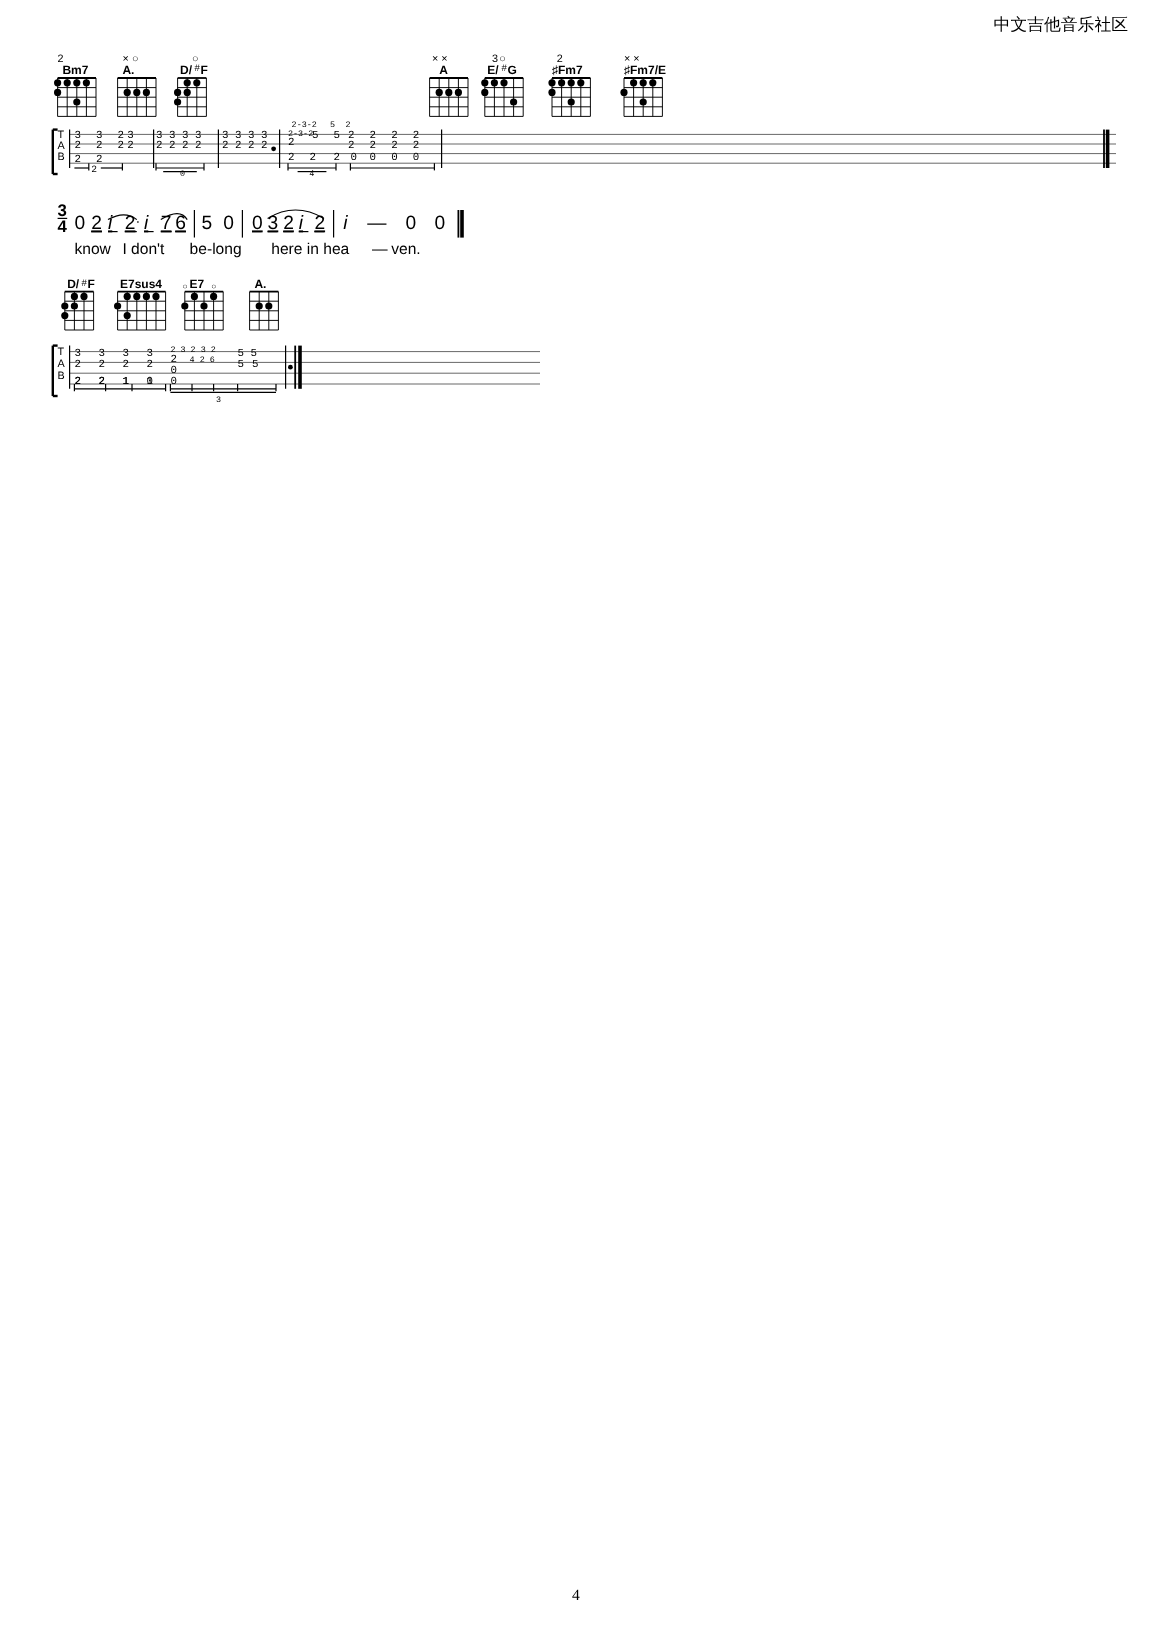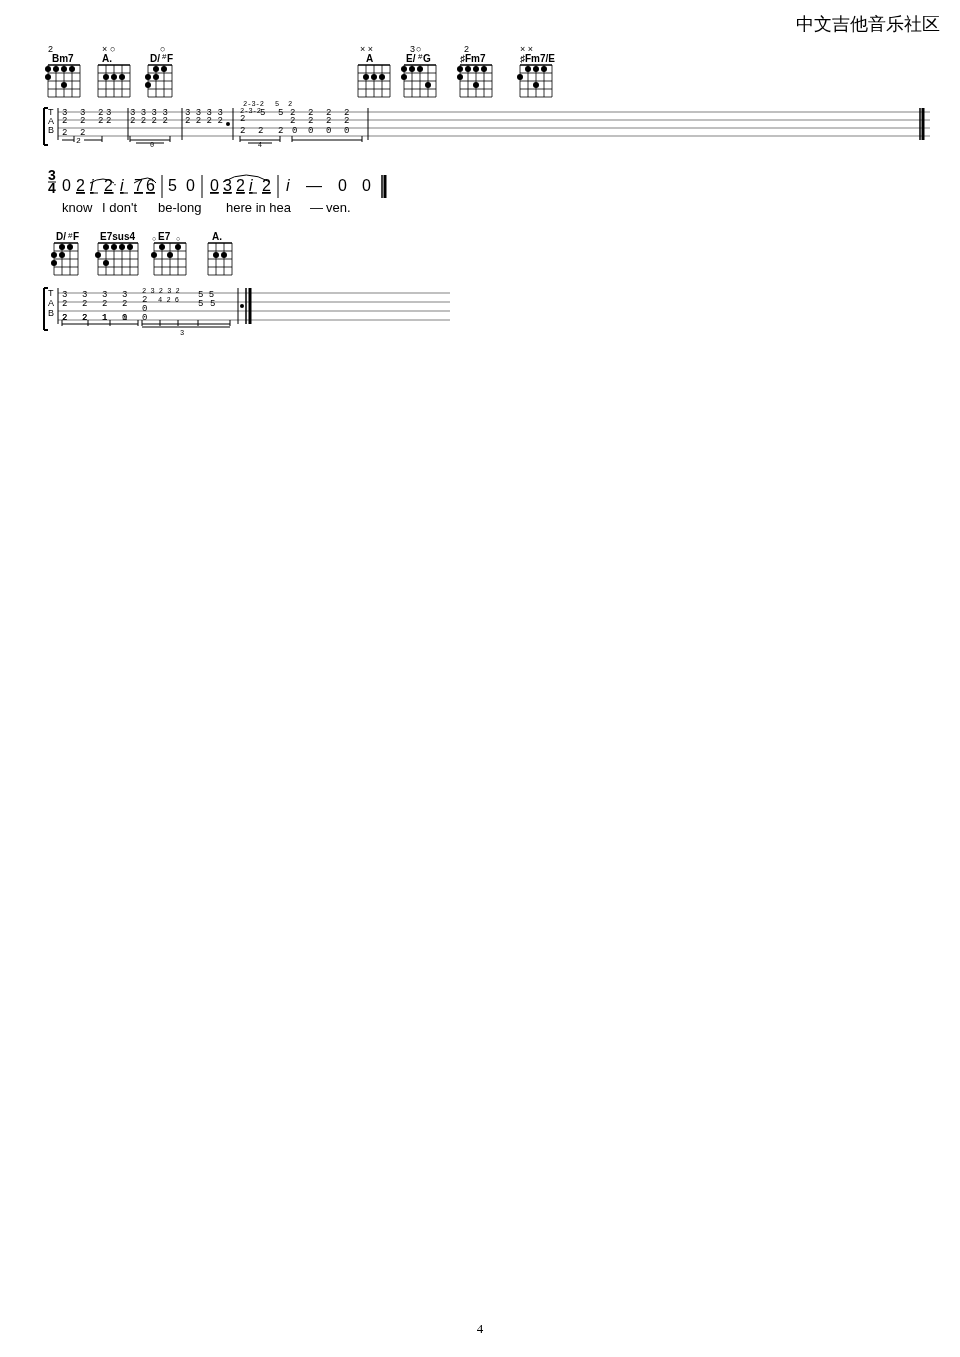--- a/index.html
+++ b/index.html
@@ -8,21 +8,21 @@
       font-family: 'Times New Roman', serif;
       width: 960px;
       min-height: 1357px;
       position: relative;
       color: #000;
     }
     .page-header {
       position: absolute;
       top: 12px;
       right: 20px;
-      font-size: 18px;
+      font-size: 14px;
       font-family: 'SimSun', '宋体', serif;
     }
     .music-content {
       position: absolute;
       top: 40px;
       left: 30px;
       right: 30px;
     }
     .page-number {
       position: absolute;

